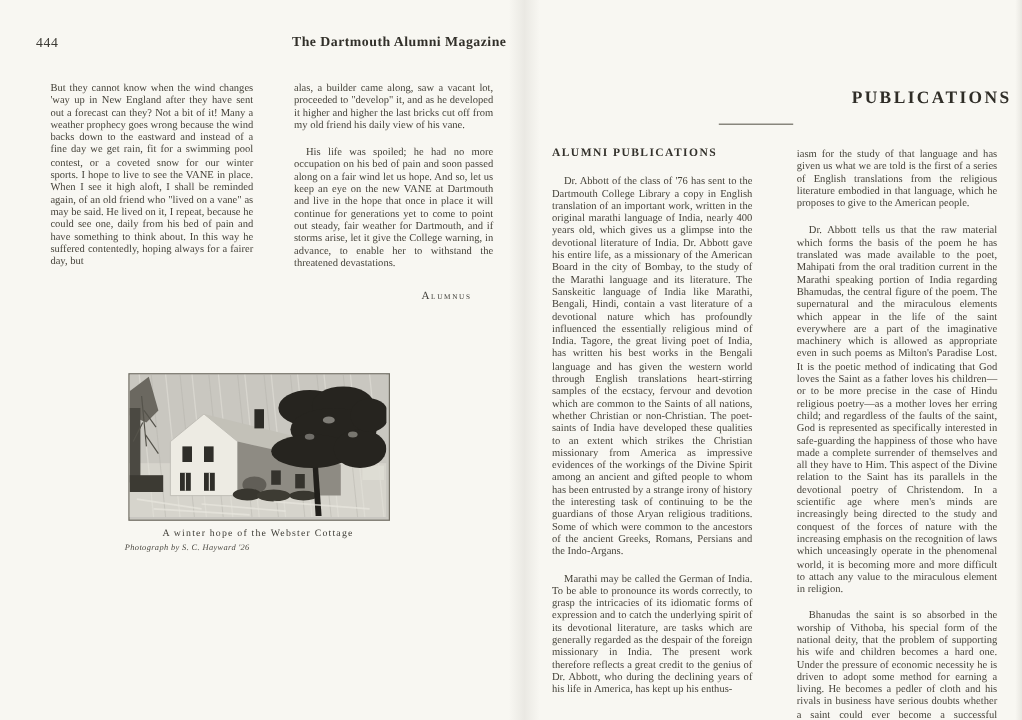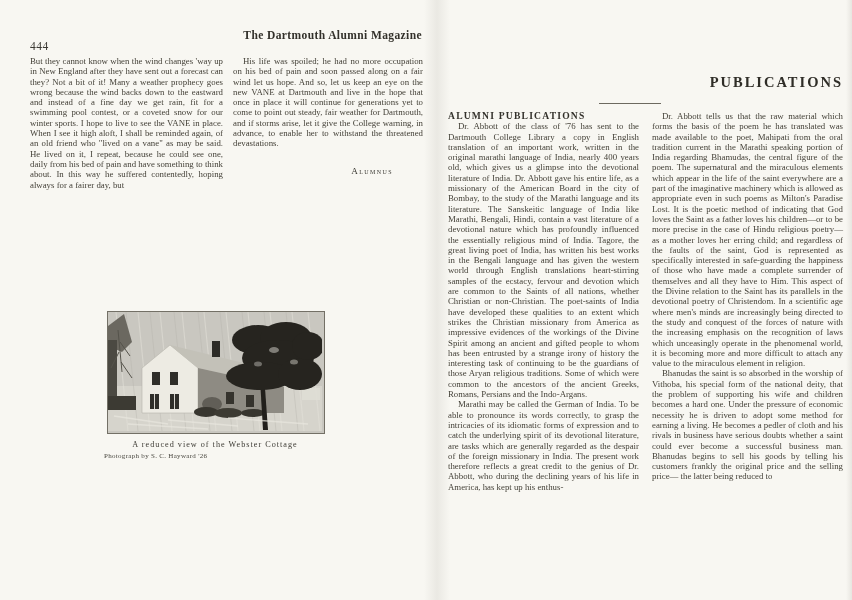--- a/index.html
+++ b/index.html
@@ -4,40 +4,40 @@
 <style>
   html,body{margin:0;padding:0;background:#efeee9;}
   .spread{position:relative;width:852px;height:600px;background:#f8f7f2;overflow:hidden;
           font-family:"Liberation Serif","DejaVu Serif",serif;color:#454239;}
   .gutter{position:absolute;left:424px;top:0;width:26px;height:600px;
           background:linear-gradient(to right,rgba(110,105,95,0) 0%,rgba(110,105,95,0.10) 50%,rgba(110,105,95,0) 100%);}
   .edge-right{position:absolute;right:0;top:0;width:6px;height:600px;
           background:linear-gradient(to left,rgba(110,105,95,0.12),rgba(110,105,95,0));}
 
   
-  .pageno{position:absolute;left:30px;top:40px;font-size:11.5px;letter-spacing:.5px;color:#3b3933;}
+  .pageno{position:absolute;left:30px;top:30px;font-size:11.5px;letter-spacing:.5px;color:#3b3933;}
   .mag-title{position:absolute;left:30px;top:29px;width:392px;text-align:right;
              font-size:11.5px;font-weight:bold;letter-spacing:.4px;color:#32302a;}
 
   
   .col{position:absolute;font-size:8.8px;line-height:10.3px;text-align:justify;}
-  .col p{margin:0;}
+  .col p{margin:12px;}
   .col p.indent{text-indent:10px;}
   .lcol1{left:30px;top:56px;width:193px;}
   .lcol2{left:233px;top:56px;width:190px;}
   .sig{margin-top:17px;text-align:right;padding-right:30px;font-variant:small-caps;
        letter-spacing:1.4px;font-size:9.2px;color:#3b3933;}
 
   
   .photo-frame{position:absolute;left:107px;top:311px;width:216px;height:121px;
                border:1px solid #7370666;border:1px solid #737066;background:#c9c7c0;}
   .photo-frame svg{display:block;}
   .photo-caption{position:absolute;left:77px;top:440px;width:276px;text-align:center;
                  font-size:8.2px;letter-spacing:1px;color:#3d3b34;}
-  .photo-credit{position:absolute;left:104px;top:452px;font-size:7px;
+  .photo-credit{position:absolute;left:104px;top:452px;font-size:7px;font-style:italic;
                 color:#4a4840;letter-spacing:.3px;}
 
   
   .pub-title{position:absolute;left:448px;top:74px;width:395px;text-align:right;
              font-size:14.5px;font-weight:bold;letter-spacing:2px;color:#2f2d27;}
   .pub-rule{position:absolute;left:599px;top:103px;width:62px;height:1px;background:#6d6a60;}
   .rcol1{left:448px;top:111px;width:191px;}
   .rcol2{left:652px;top:111px;width:191px;}
   .sec-head{text-align:left;font-weight:bold;font-size:9.6px;letter-spacing:1.2px;
             color:#33312b;margin:0 0 3px 0;text-indent:0 !important;}
@@ -52,20 +52,21 @@
 
   <div>
     <div class="pageno">444</div>
     <div class="mag-title">The Dartmouth Alumni Magazine</div>
 
     <div class="col lcol1">
       <p>But they cannot know when the wind changes 'way up in New England after they have sent out a forecast can they?  Not a bit of it! Many a weather prophecy goes wrong because the wind backs down to the eastward and instead of a fine day we get rain, fit for a swimming pool contest, or a coveted snow for our winter sports.  I hope to live to see the VANE in place.  When I see it high aloft, I shall be reminded again, of an old friend who "lived on a vane" as may be said.  He lived on it, I repeat, because he could see one, daily from his bed of pain and have something to think about.  In this way he suffered contentedly, hoping always for a fairer day, but</p>
     </div>
 
     <div class="col lcol2">
+      <p>alas, a builder came along, saw a vacant lot, proceeded to "develop" it, and as he developed it higher and higher the last bricks cut off from my old friend his daily view of his vane.</p>
       <p class="indent">His life was spoiled; he had no more occupation on his bed of pain and soon passed along on a fair wind let us hope.  And so, let us keep an eye on the new VANE at Dartmouth and live in the hope that once in place it will continue for generations yet to come to point out steady, fair weather for Dartmouth, and if storms arise, let it give the College warning, in advance, to enable her to withstand the threatened devastations.</p>
       <div class="sig">Alumnus</div>
     </div>
 
     <div class="photo-frame">
       <svg width="214" height="119" viewBox="0 0 214 119">
 
         <rect x="0" y="0" width="214" height="119" fill="#c9c7c0"></rect>
         <rect x="0" y="74" width="214" height="45" fill="#d6d4cc"></rect>
 
@@ -136,32 +137,33 @@
         <ellipse cx="150" cy="52" rx="4" ry="2.5" fill="#c9c7c0" opacity="0.45"></ellipse>
 
         <g stroke="#e9e7df" stroke-width="1.4" opacity="0.7">
           <line x1="6" y1="104" x2="60" y2="112"></line>
             <line x1="60" y1="108" x2="130" y2="114"></line>
           <line x1="120" y1="106" x2="200" y2="112"></line>
             <line x1="20" y1="112" x2="100" y2="117"></line>
         </g>
       </svg>
     </div>
-    <div class="photo-caption">A reduced view of the Webster Cottage</div>
+    <div class="photo-caption">A winter hope of the Webster Cottage</div>
     <div class="photo-credit">Photograph by S. C. Hayward '26</div>
   </div>
 
   <div>
     <div class="pub-title">PUBLICATIONS</div>
     <div class="pub-rule"></div>
 
     <div class="col rcol1">
       <p class="sec-head">ALUMNI PUBLICATIONS</p>
       <p class="indent">Dr. Abbott of the class of '76 has sent to the Dartmouth College Library a copy in English translation of an important work, written in the original marathi language of India, nearly 400 years old, which gives us a glimpse into the devotional literature of India.  Dr. Abbott gave his entire life, as a missionary of the American Board in the city of Bombay, to the study of the Marathi language and its literature.  The Sanskeitic language of India like Marathi, Bengali, Hindi, contain a vast literature of a devotional nature which has profoundly influenced the essentially religious mind of India.  Tagore, the great living poet of India, has written his best works in the Bengali language and has given the western world through English translations heart-stirring samples of the ecstacy, fervour and devotion which are common to the Saints of all nations, whether Christian or non-Christian.  The poet-saints of India have developed these qualities to an extent which strikes the Christian missionary from America as impressive evidences of the workings of the Divine Spirit among an ancient and gifted people to whom has been entrusted by a strange irony of history the interesting task of continuing to be the guardians of those Aryan religious traditions.  Some of which were common to the ancestors of the ancient Greeks, Romans, Persians and the Indo-Argans.</p>
       <p class="indent">Marathi may be called the German of India. To be able to pronounce its words correctly, to grasp the intricacies of its idiomatic forms of expression and to catch the underlying spirit of its devotional literature, are tasks which are generally regarded as the despair of the foreign missionary in India.  The present work therefore reflects a great credit to the genius of Dr. Abbott, who during the declining years of his life in America, has kept up his enthus-</p>
     </div>
 
     <div class="col rcol2">
+      <p>iasm for the study of that language and has given us what we are told is the first of a series of English translations from the religious literature embodied in that language, which he proposes to give to the American people.</p>
       <p class="indent">Dr. Abbott tells us that the raw material which forms the basis of the poem he has translated was made available to the poet, Mahipati from the oral tradition current in the Marathi speaking portion of India regarding Bhamudas, the central figure of the poem.  The supernatural and the miraculous elements which appear in the life of the saint everywhere are a part of the imaginative machinery which is allowed as appropriate even in such poems as Milton's Paradise Lost.  It is the poetic method of indicating that God loves the Saint as a father loves his children—or to be more precise in the case of Hindu religious poetry—as a mother loves her erring child; and regardless of the faults of the saint, God is represented as specifically interested in safe-guarding the happiness of those who have made a complete surrender of themselves and all they have to Him.  This aspect of the Divine relation to the Saint has its parallels in the devotional poetry of Christendom.  In a scientific age where men's minds are increasingly being directed to the study and conquest of the forces of nature with the increasing emphasis on the recognition of laws which unceasingly operate in the phenomenal world, it is becoming more and more difficult to attach any value to the miraculous element in religion.</p>
       <p class="indent">Bhanudas the saint is so absorbed in the worship of Vithoba, his special form of the national deity, that the problem of supporting his wife and children becomes a hard one.  Under the pressure of economic necessity he is driven to adopt some method for earning a living.  He becomes a pedler of cloth and his rivals in business have serious doubts whether a saint could ever become a successful business man.  Bhanudas begins to sell his goods by telling his customers frankly the original price and the selling price— the latter being reduced to</p>
     </div>
   </div>
 </div>
 
 </body></html>

